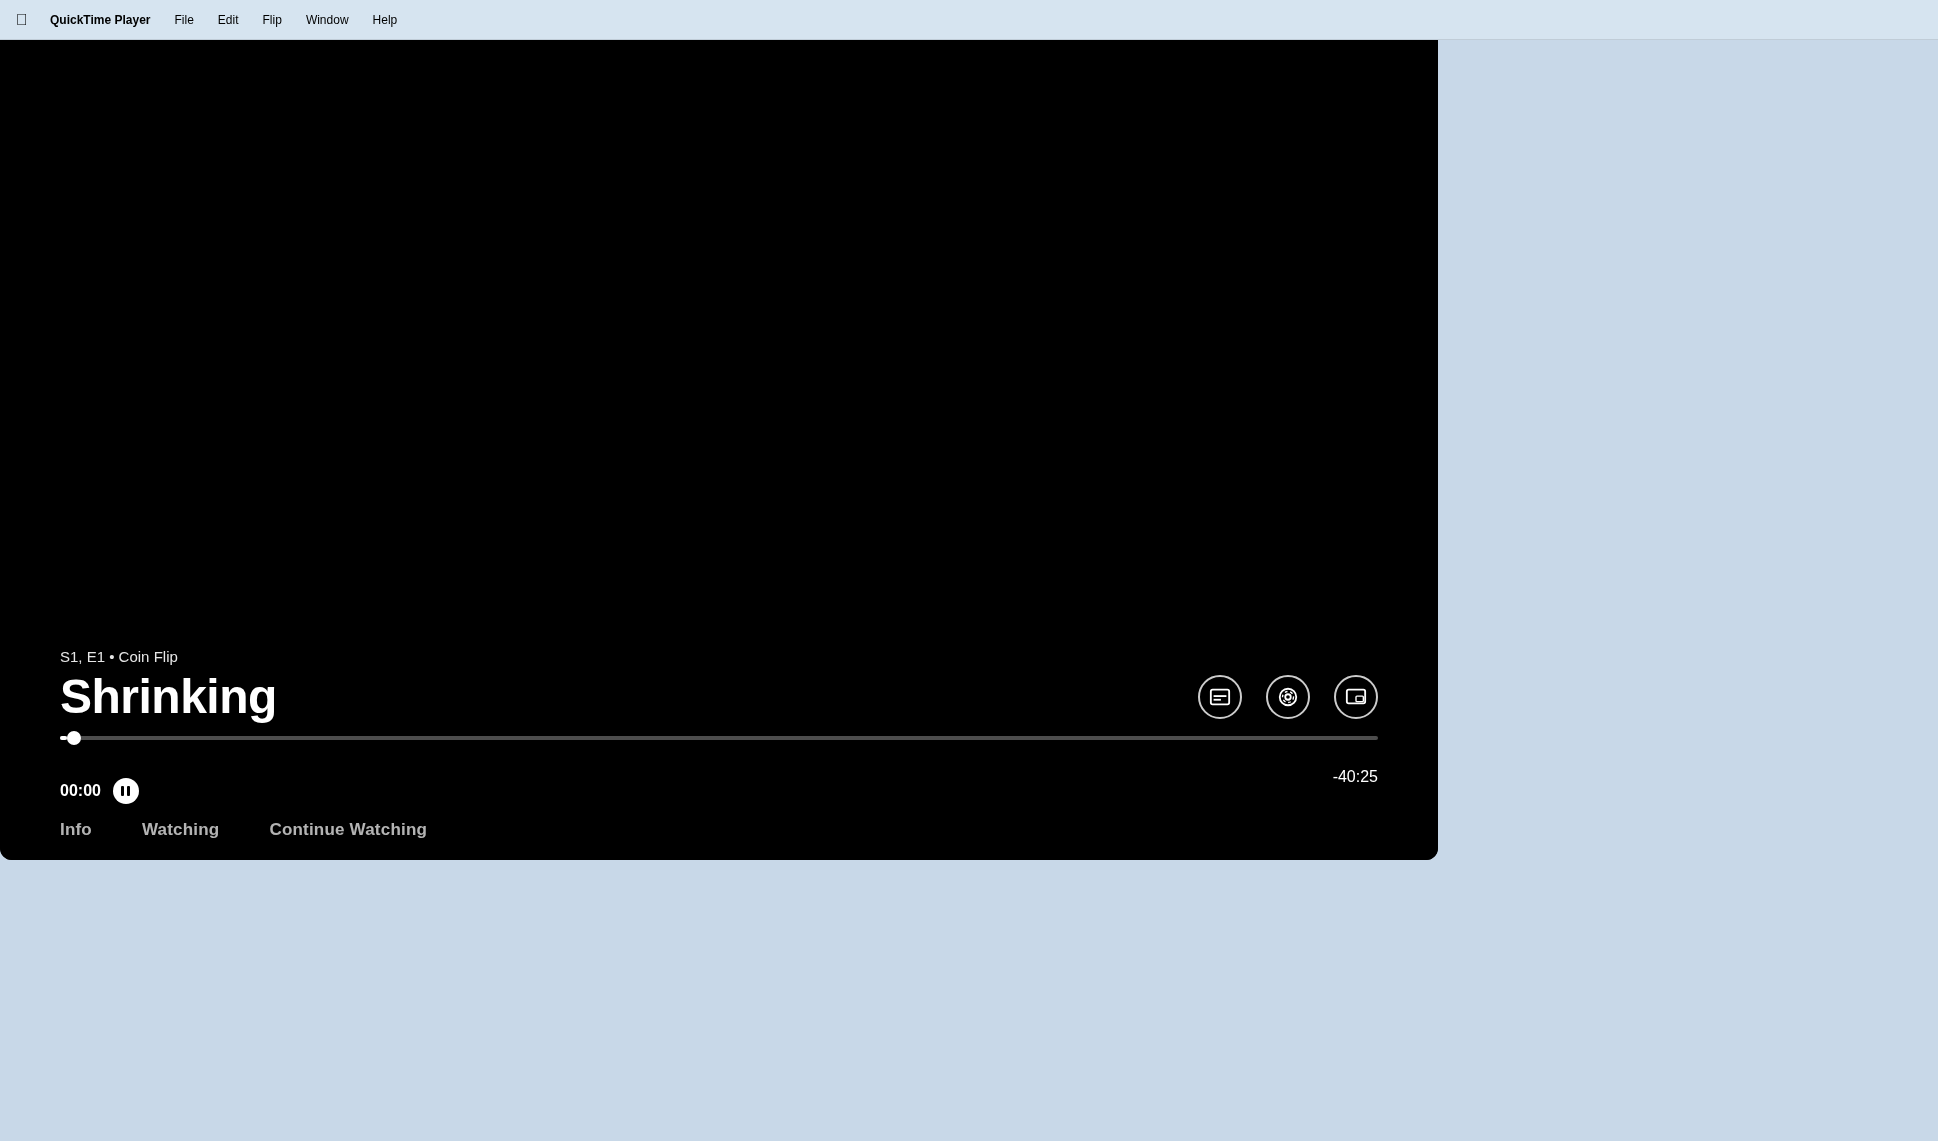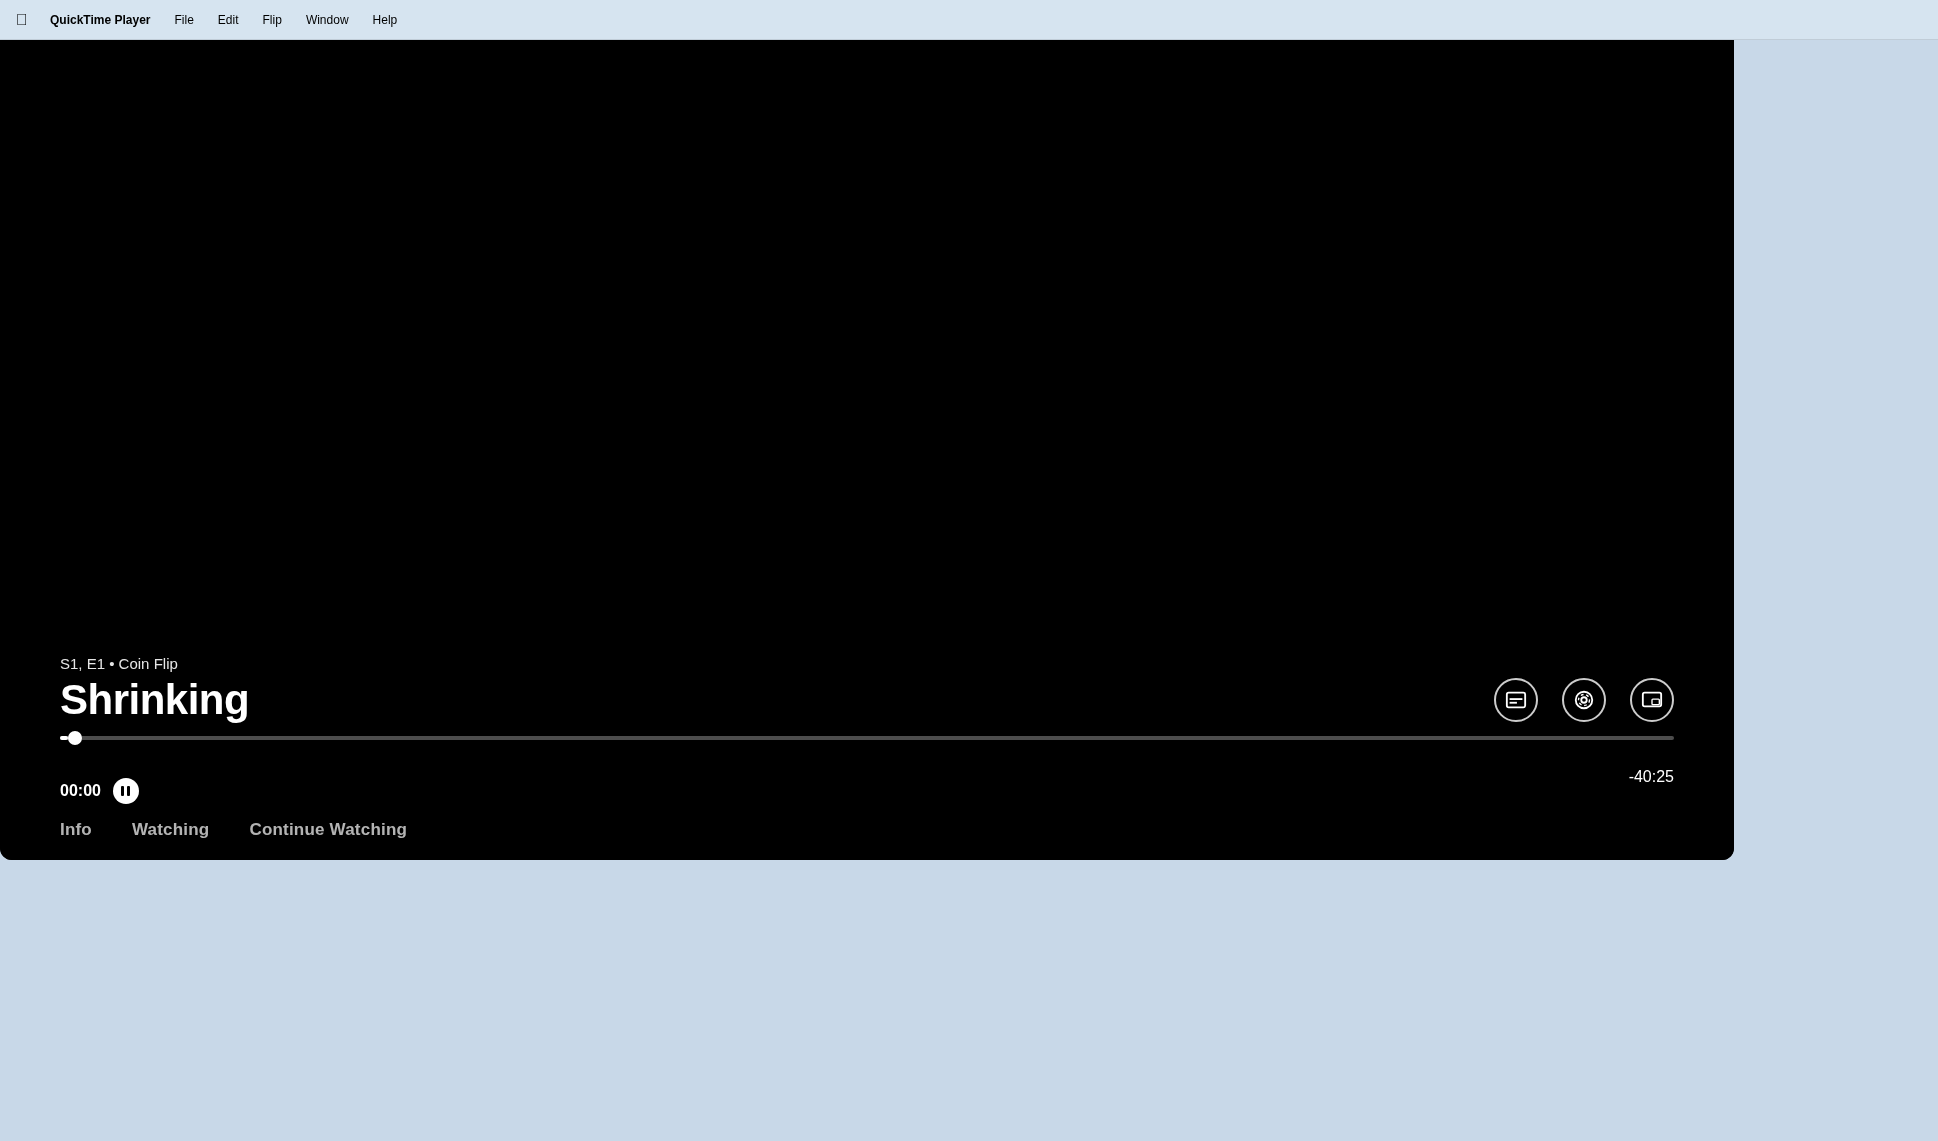--- a/index.html
+++ b/index.html
@@ -42,21 +42,21 @@
     }
 
     .apple-logo {
       font-size: 16px;
       margin-right: 8px;
       cursor: pointer;
     }
 
     
     .player-window {
-      width: 1734px;
+      width: 1438px;
       height: 820px;
       background: #000;
       position: absolute;
       top: 40px;
       left: 0;
       border-radius: 0 0 12px 12px;
       overflow: hidden;
       display: flex;
       flex-direction: column;
     }
@@ -91,21 +91,21 @@
     }
 
     .show-title-row {
       display: flex;
       align-items: center;
       justify-content: space-between;
     }
 
     .show-title {
       color: #fff;
-      font-size: 42px;
+      font-size: 48px;
       font-weight: 800;
       letter-spacing: -0.5px;
     }
 
     .control-icons {
       display: flex;
       align-items: center;
       gap: 24px;
     }
 
@@ -223,21 +223,21 @@
       font-size: 16px;
       font-weight: 500;
       font-variant-numeric: tabular-nums;
       margin-left: 20px;
     }
 
     
     .bottom-nav {
       display: flex;
       align-items: center;
-      gap: 40px;
+      gap: 50px;
       padding-top: 4px;
     }
 
     .nav-tab {
       color: #fff;
       font-size: 17px;
       font-weight: 700;
       cursor: pointer;
       opacity: 0.7;
       letter-spacing: 0.2px;

